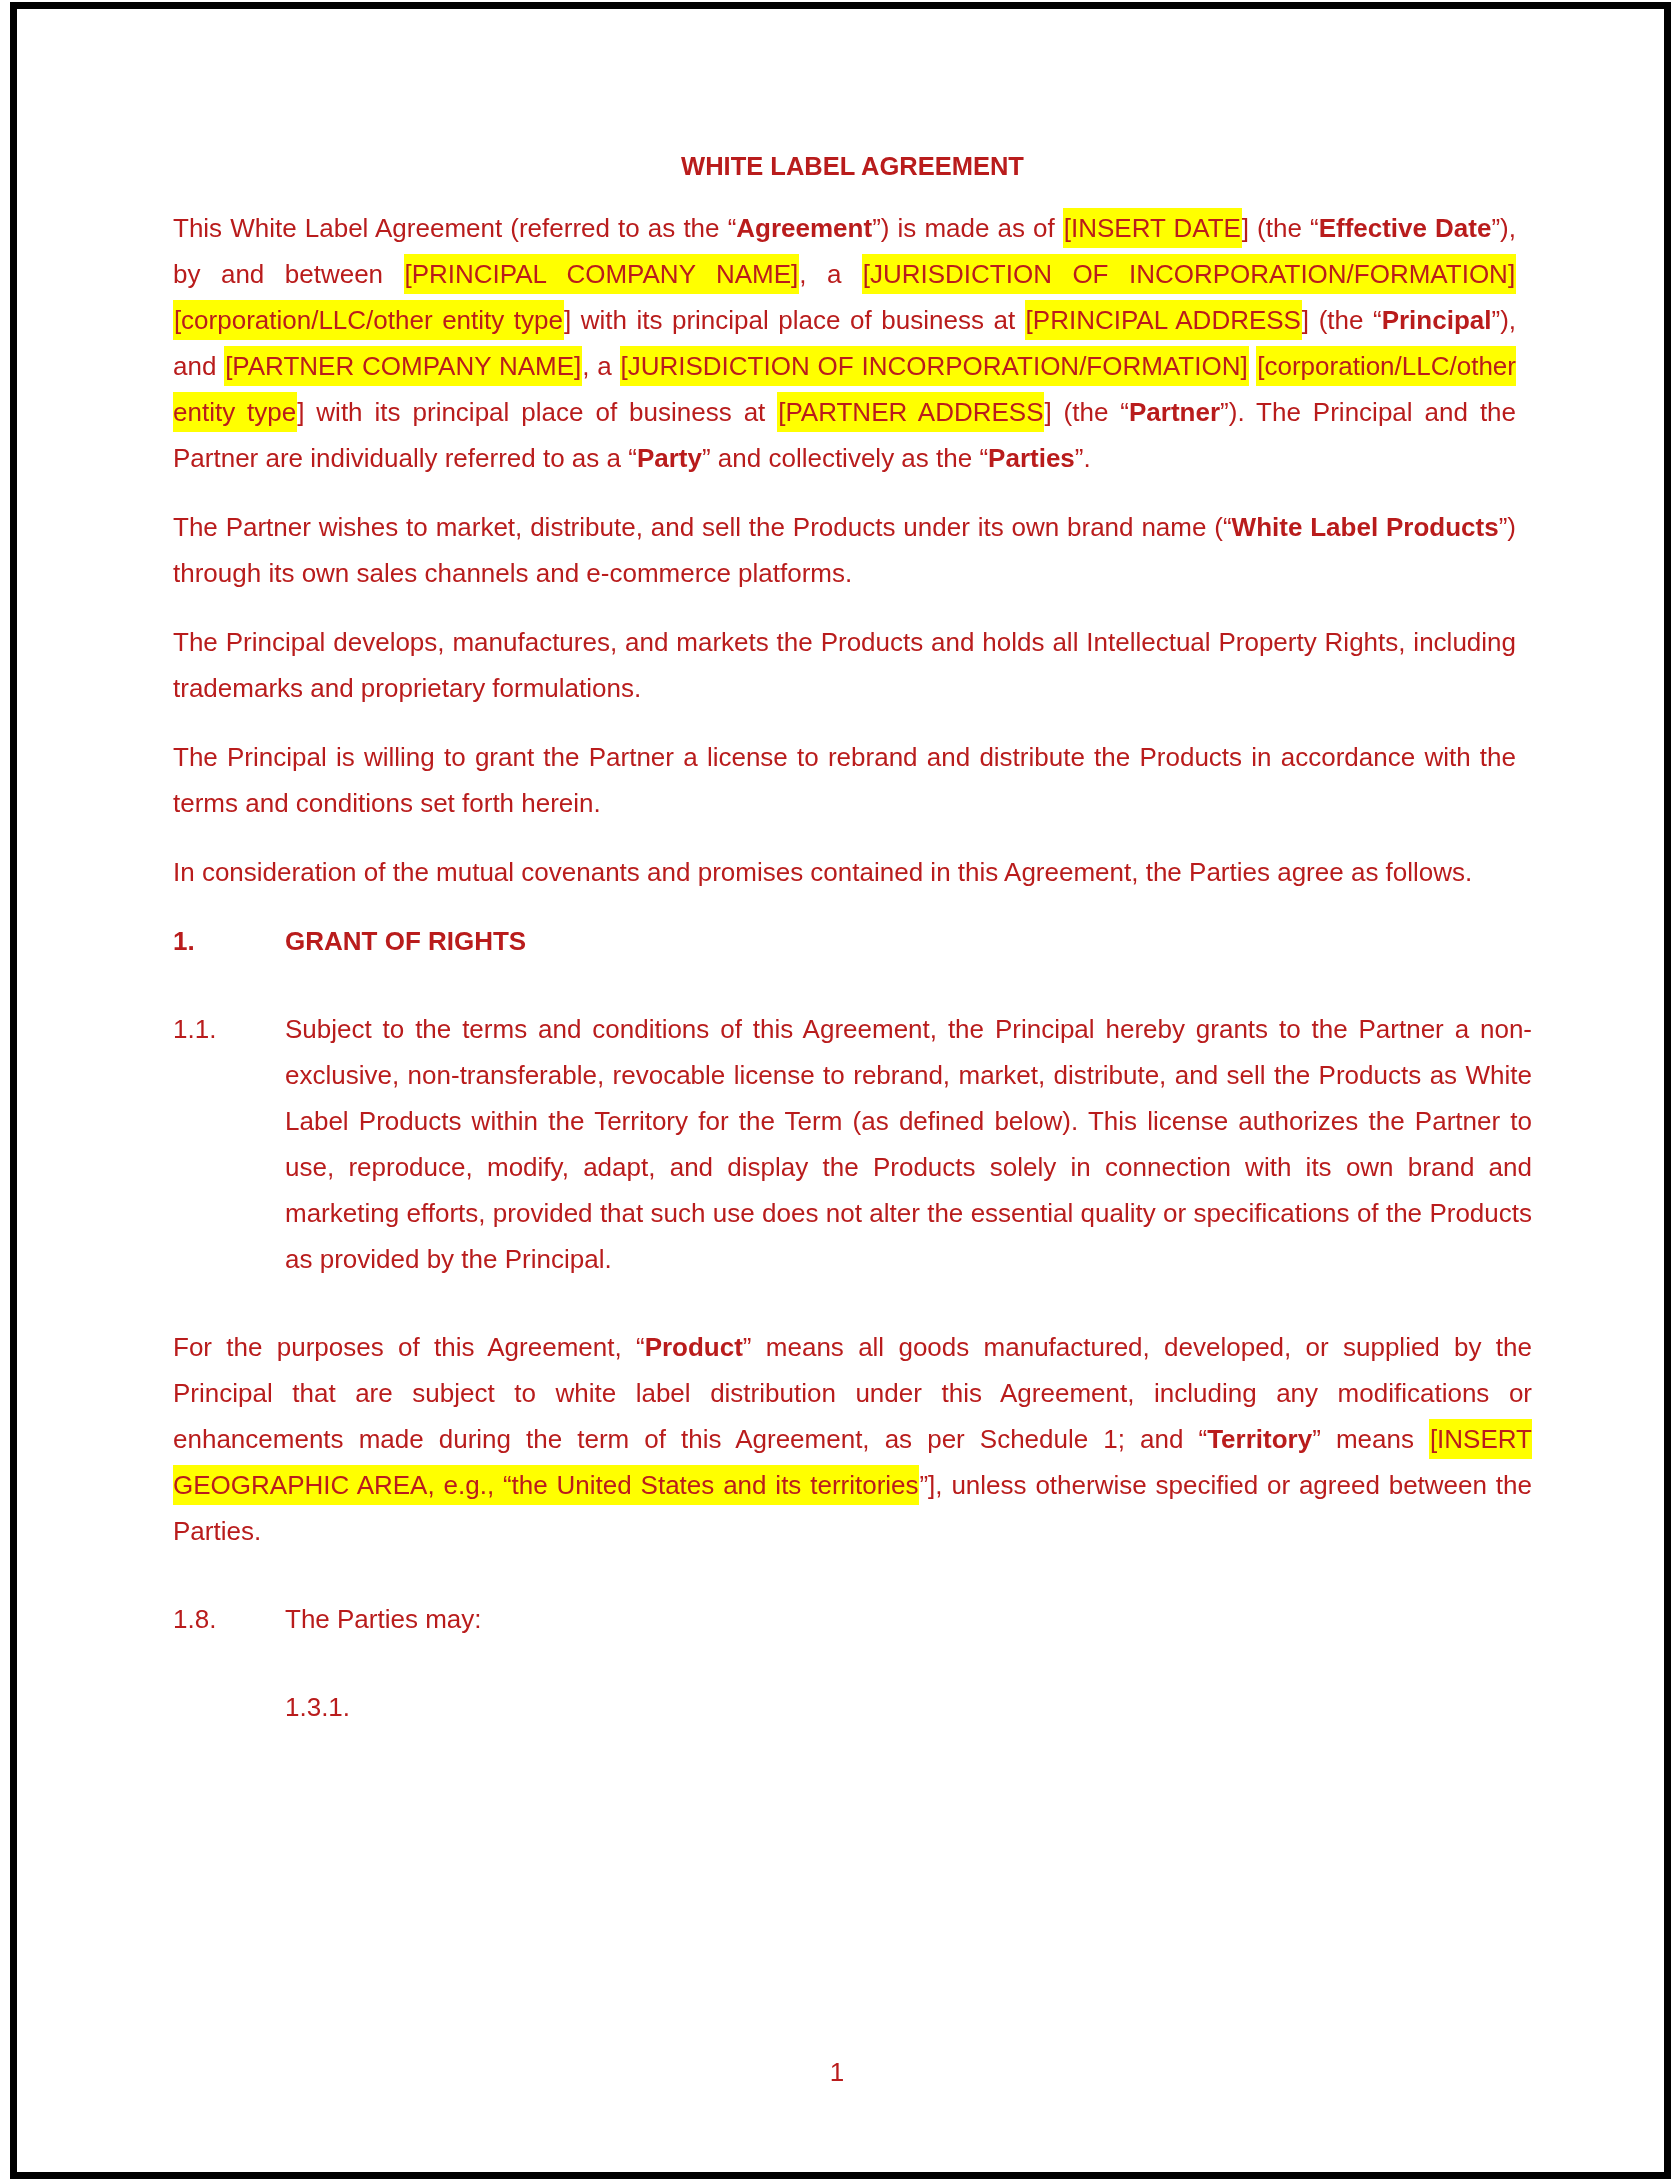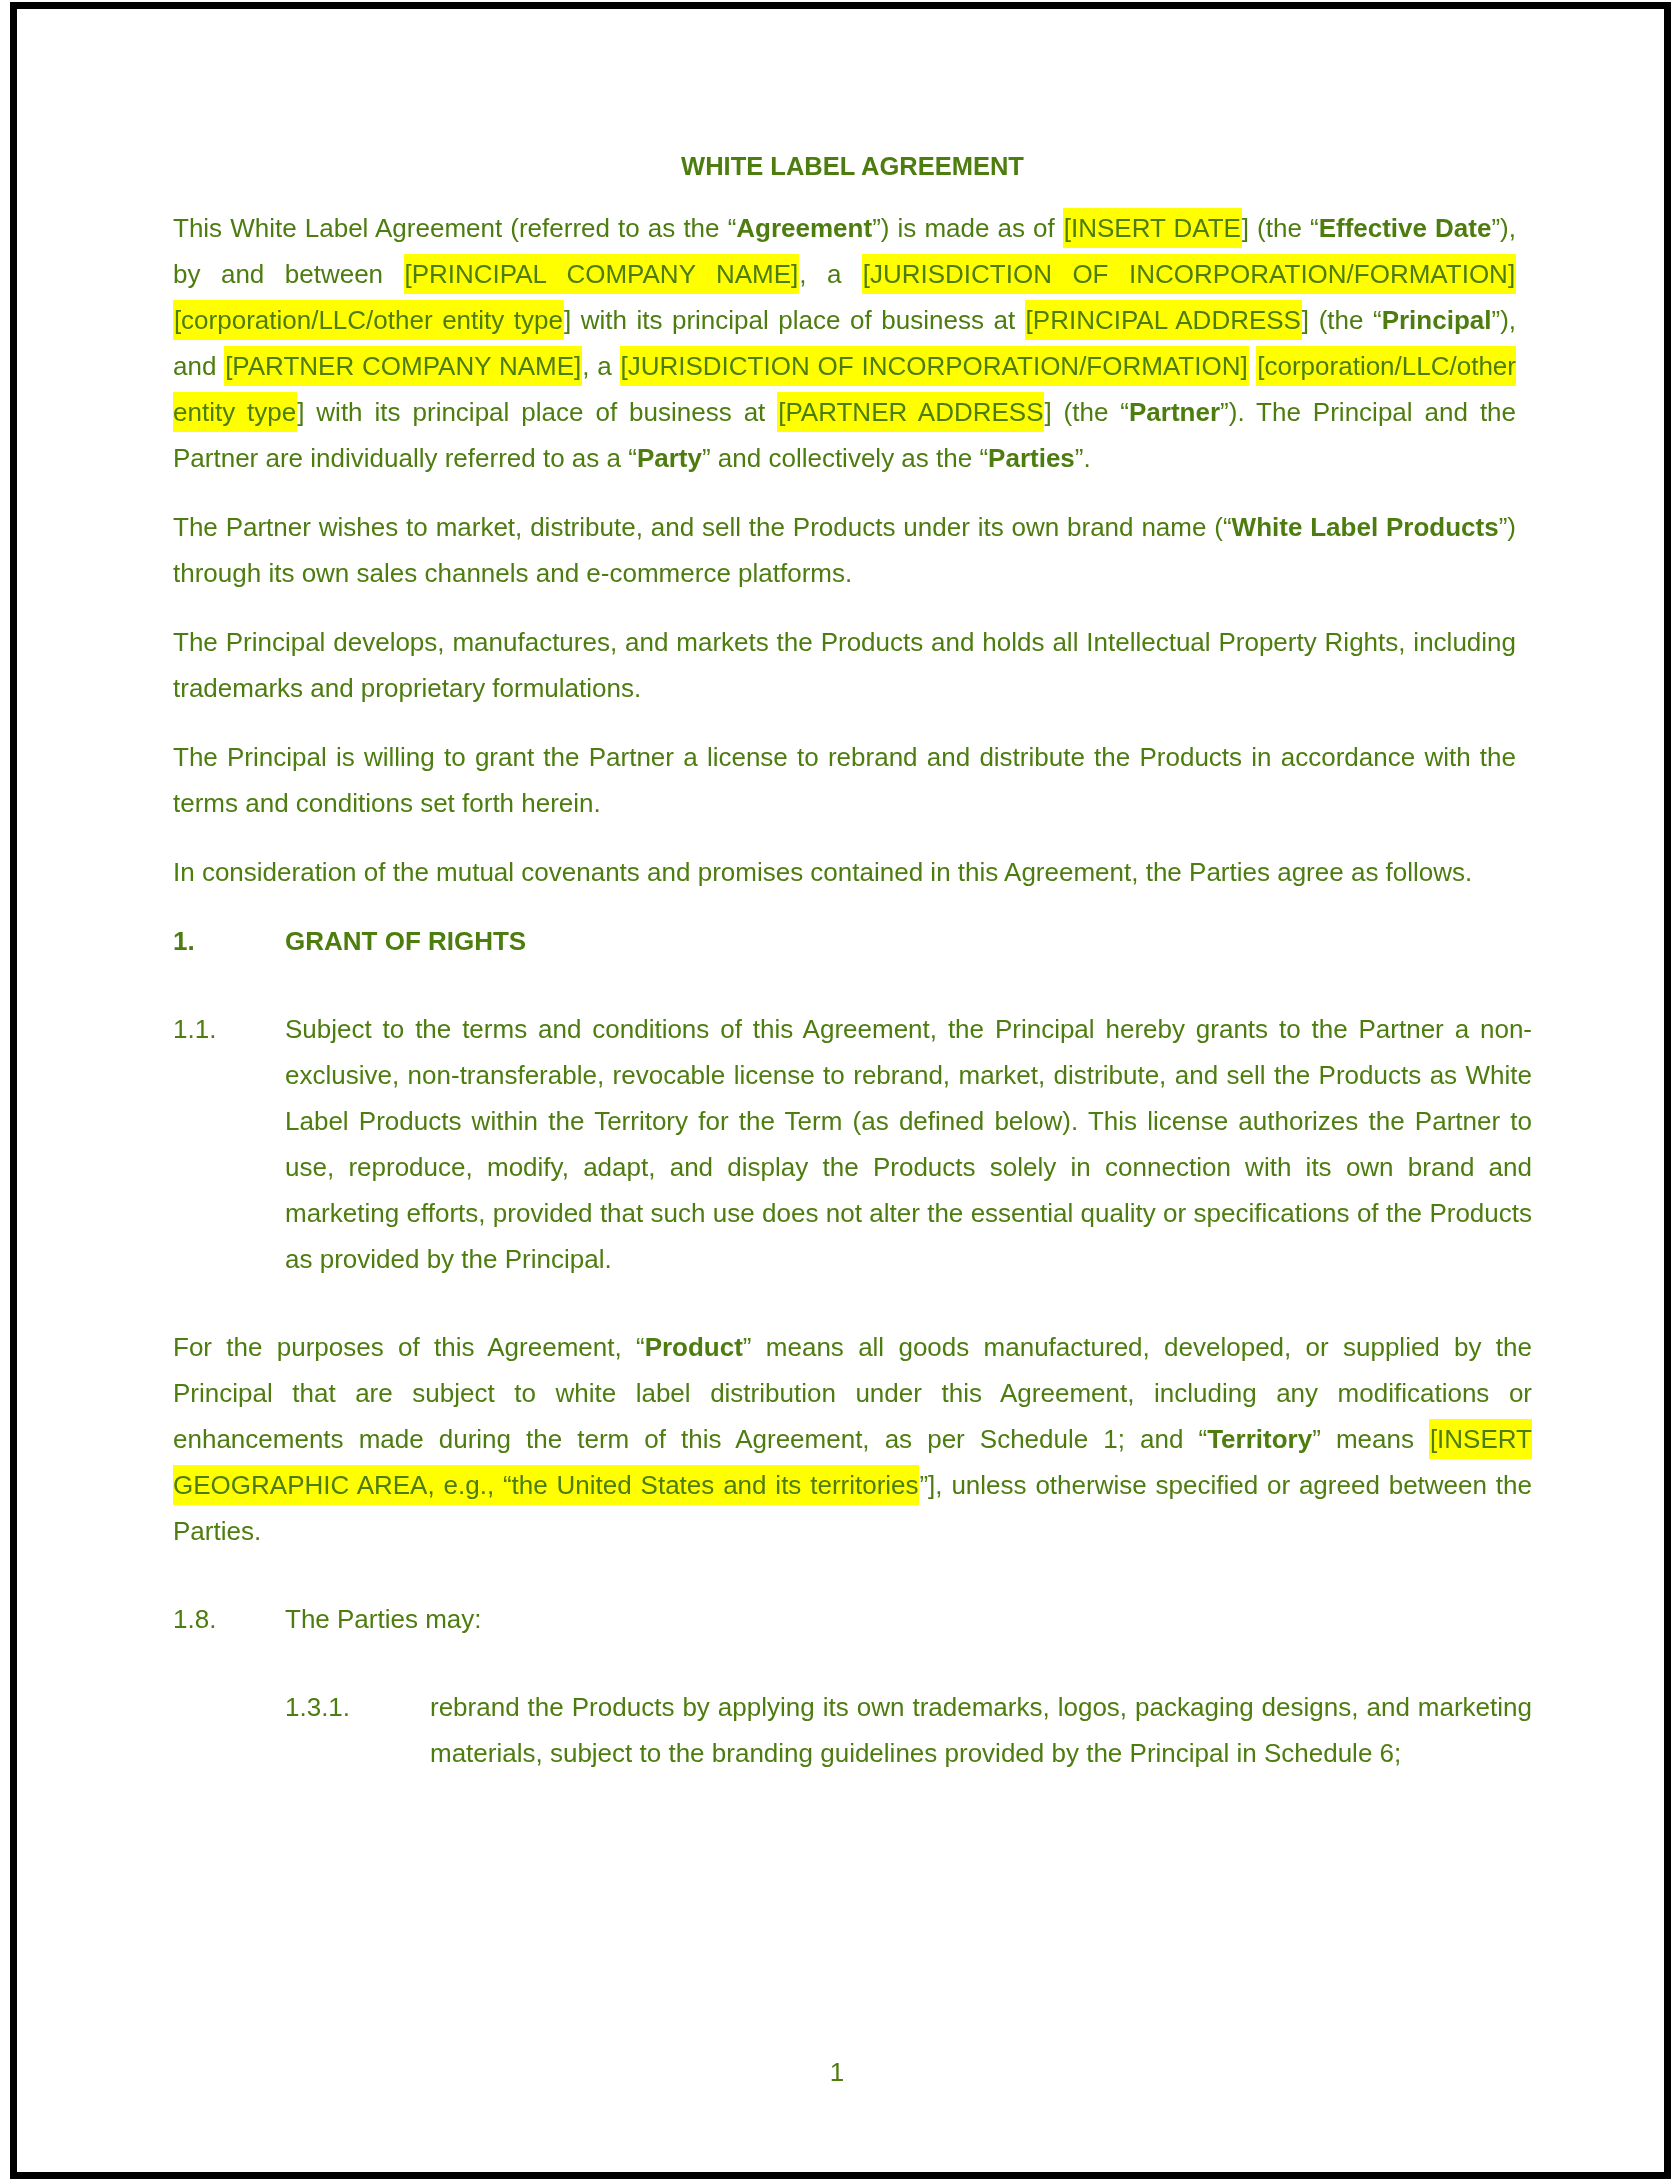--- a/index.html
+++ b/index.html
@@ -1,21 +1,21 @@
 <!DOCTYPE html>
 <html style="font-size:14px"><head>
 <meta charset="utf-8">
 <style>
   html, body { margin: 0; padding: 0; background: #ffffff; }
   .page {
     position: relative;
     width: 1674px;
     height: 2185px;
     background: #ffffff;
-    color: #4d7c0f;
+    color: #b91c1c;
     font-family: "Liberation Sans", sans-serif;
     overflow: hidden;
   }
   .page-border {
     position: absolute;
     top: 1.8px; left: 9.7px; right: 2.6px; bottom: 6.1px;
     border: 7px solid #000000;
     pointer-events: none;
   }
   .content {
@@ -87,19 +87,18 @@
         </div>
         <div class="clause lvl1">
           <div class="clause-text"><span>For the purposes of this Agreement, “</span><b>Product</b><span>” means all goods manufactured, developed, or supplied by the Principal that are subject to white label distribution under this Agreement, including any modifications or enhancements made during the term of this Agreement, as per Schedule 1; and “</span><b>Territory</b><span>” means </span><span class="hl">[INSERT GEOGRAPHIC AREA, e.g., “the United States and its territories</span><span>”], unless otherwise specified or agreed between the Parties.</span></div>
         </div>
         <div class="clause lvl1">
           <span class="clause-num">1.8.</span>
           <div class="clause-text"><span>The Parties may:</span></div>
         </div>
         <div class="clause lvl2">
           <span class="clause-num">1.3.1.</span>
-          <div class="clause-text"><span>rebrand the Products by applying its own trademarks, logos, packaging designs, and marketing materials, subject to the branding guidelines provided by the Principal in Schedule 6;</span></div>
         </div>
       </main>
   </div>
   <div class="page-number">1</div>
 </div>
 
 
 </body></html>

